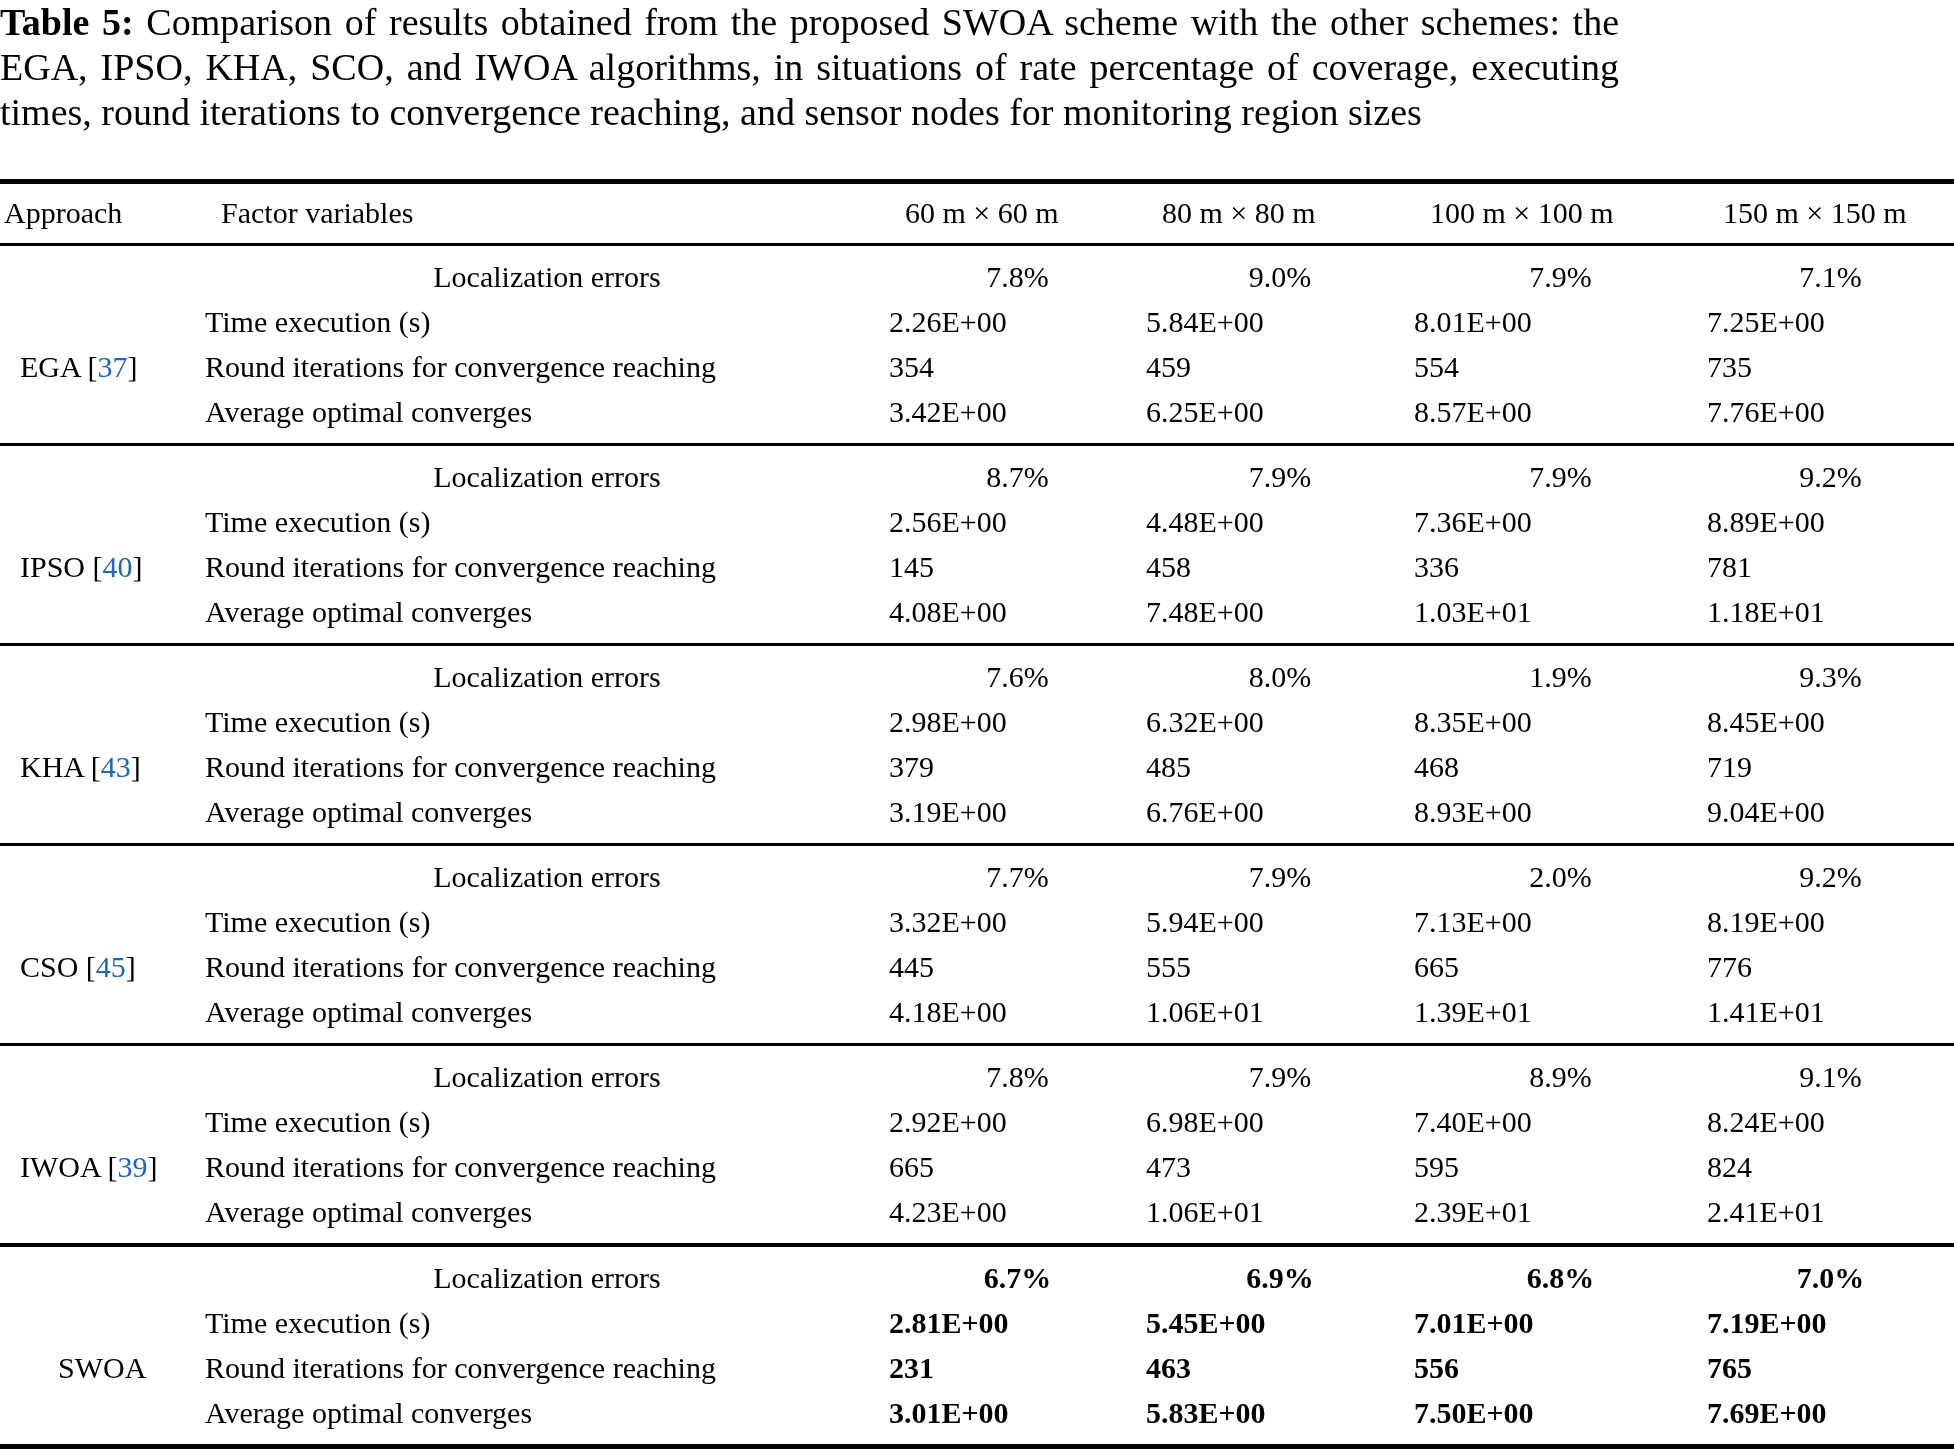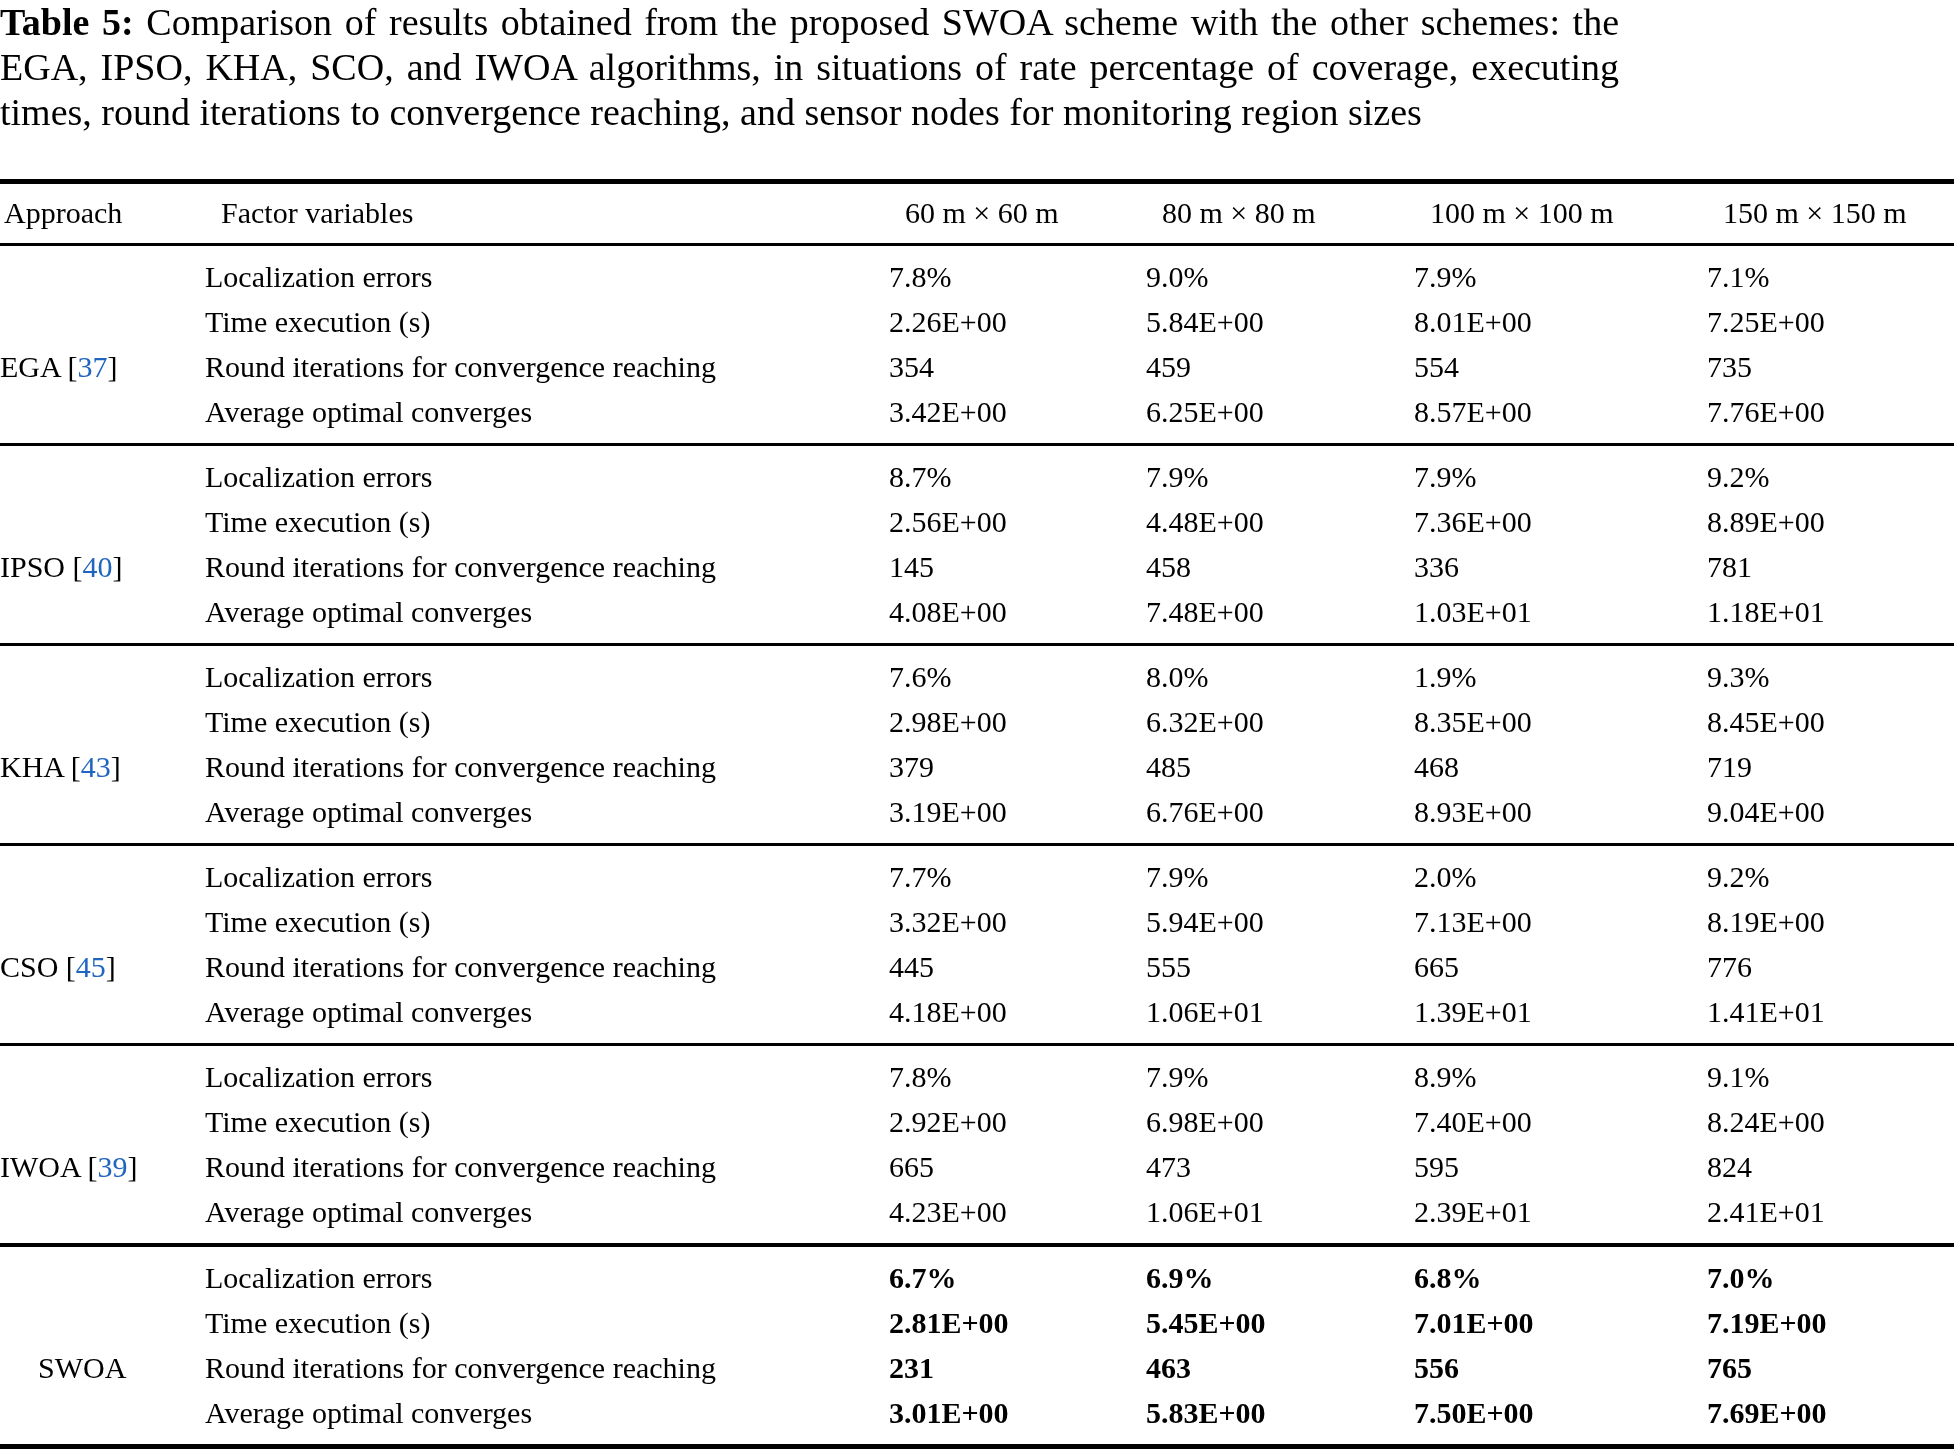--- a/index.html
+++ b/index.html
@@ -50,26 +50,26 @@
   }
   thead th.c-app { padding-left: 4px; }
 
   td {
     text-align: left;
     vertical-align: baseline;
     padding: 6px 0 7px 0;
     overflow: hidden;
     white-space: nowrap;
   }
-  td.c-app { padding-left: 0; }
+  td.c-app { padding-left: 20px; }
 
   tbody.group { border-bottom: 3px solid #000; }
   tbody.g4 { border-bottom: 4px solid #000; }      
   tbody.g5 { border-bottom: none; }                
-  tbody.group tr:first-child td { padding-top: 15px; }
+  tbody.group tr:first-child td { padding-top: 15px; text-align: center; }
   tbody.group tr:last-child  td { padding-bottom: 15px; }
 
   .cite { color: var(--citation-blue, #2065bf); text-decoration: none; cursor: pointer; }
 
   tbody.swoa td.c-val { font-weight: bold; margin-left: 8px; }
   tbody.swoa .approach-name { font-weight: normal; margin-left: 38px; }
 </style>
 </head>
 <body>
 

